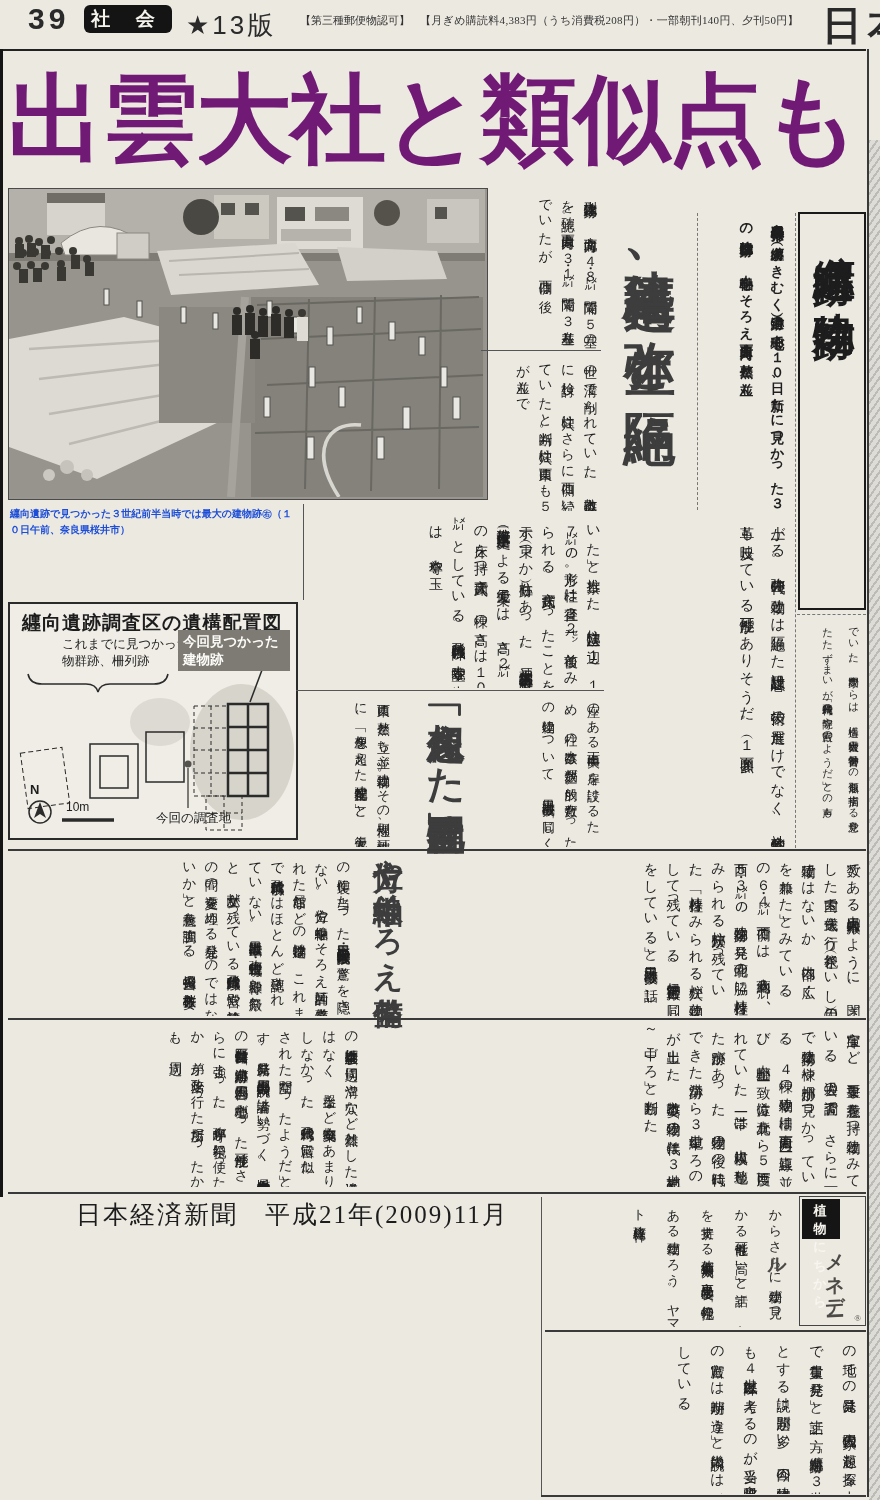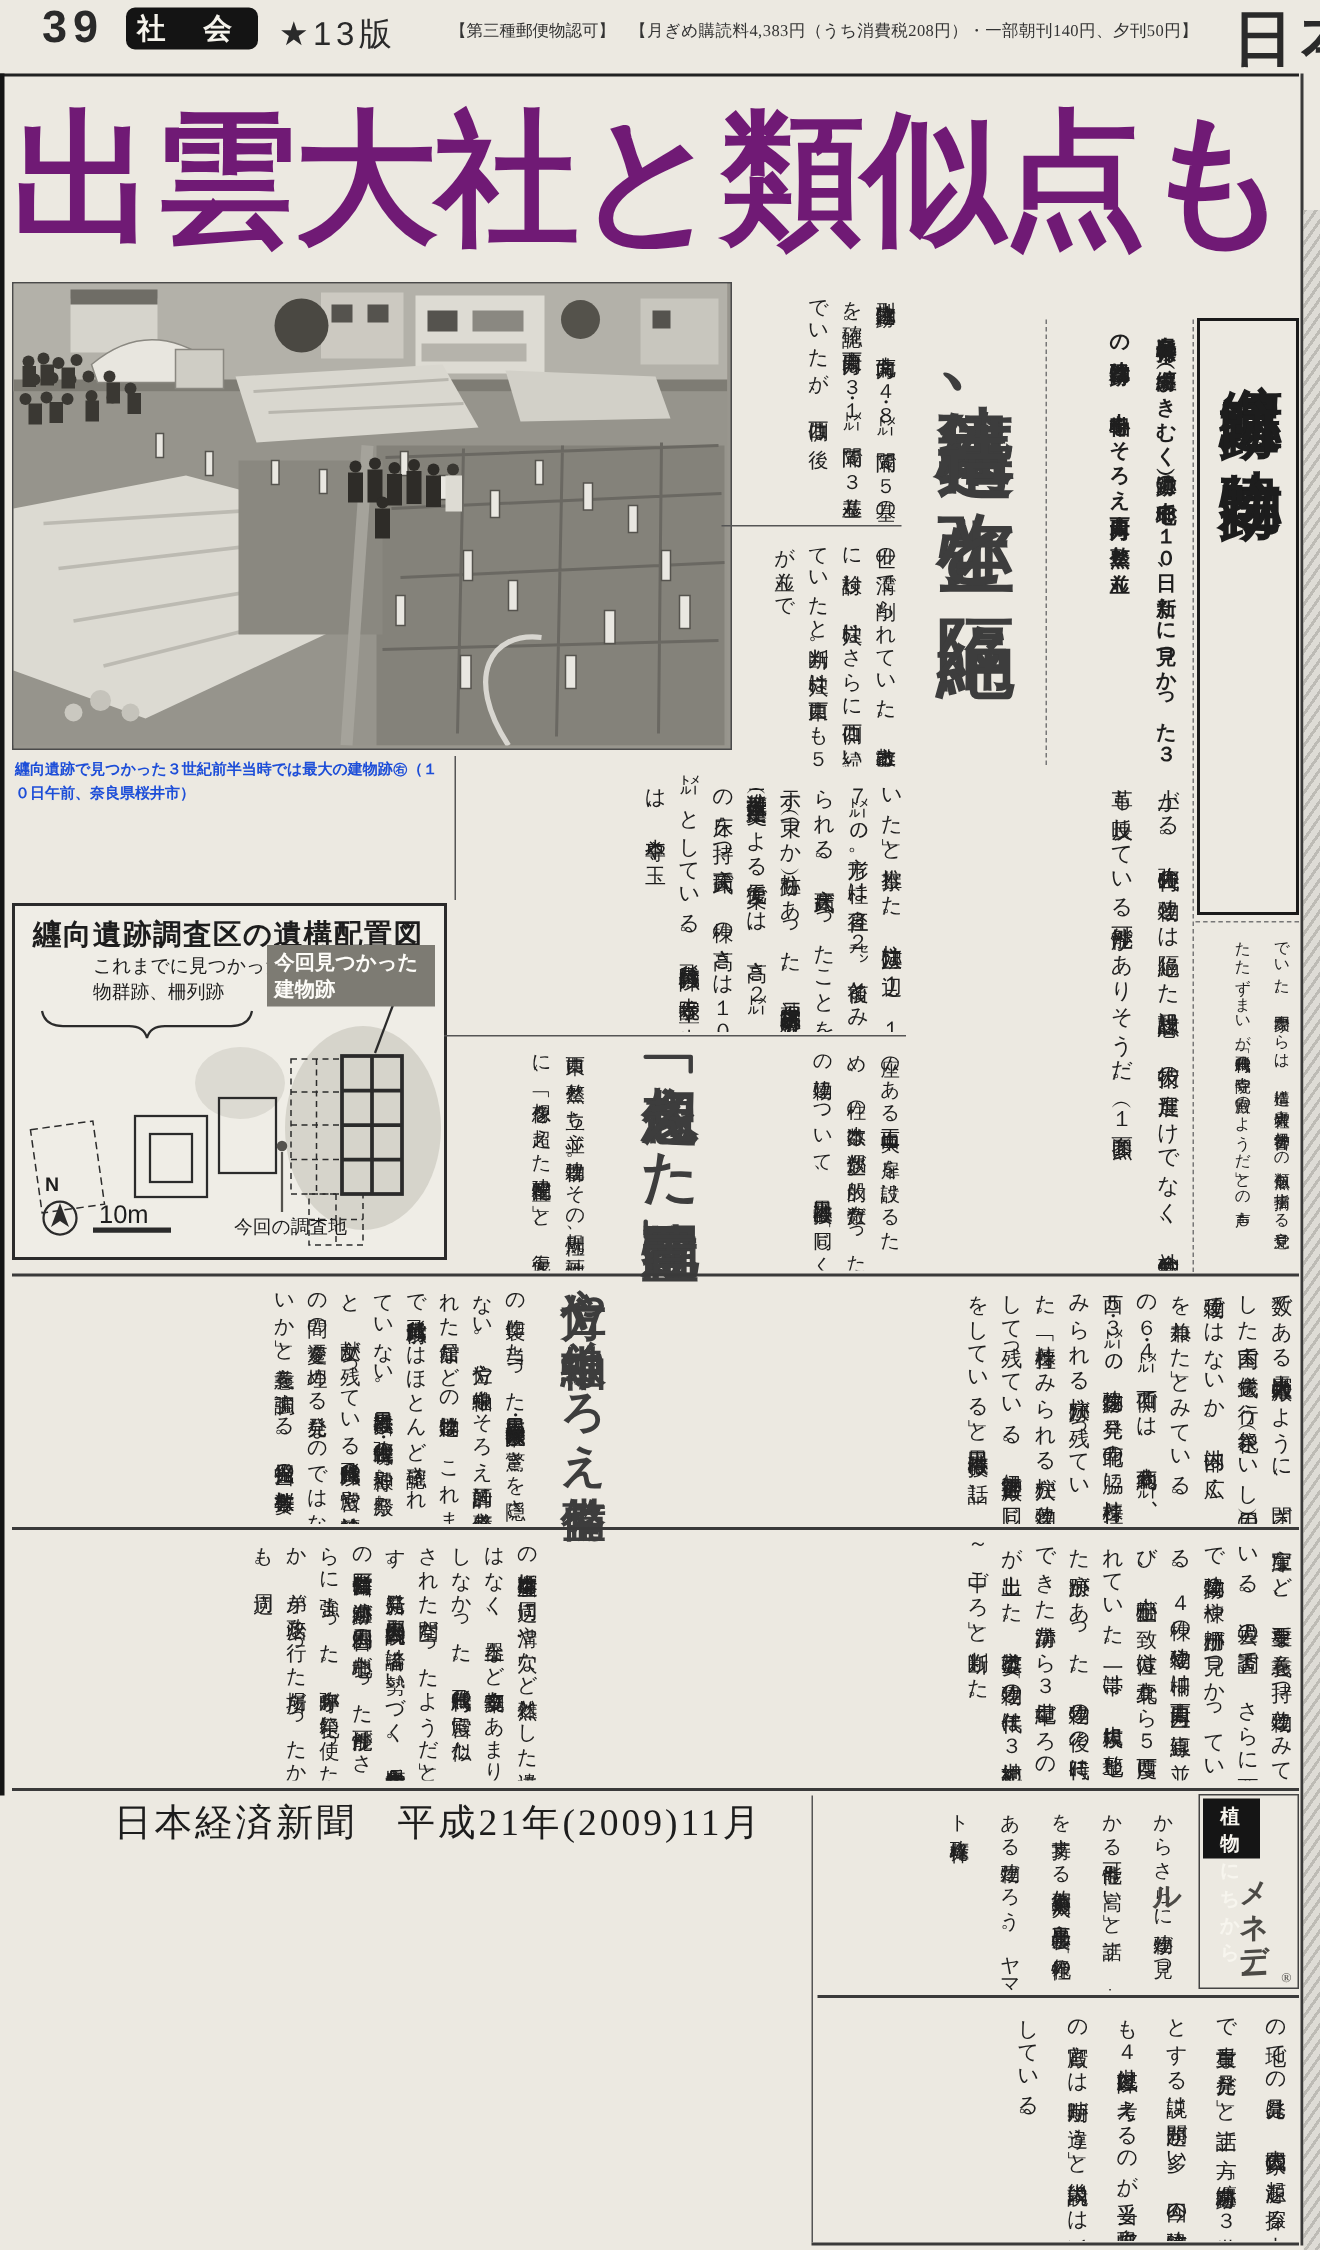--- a/index.html
+++ b/index.html
@@ -10,21 +10,21 @@
     color:#222;
   }
   .abs{position:absolute;}
   
   .pagenum{left:28px;top:2px;font-family:"Liberation Sans","DejaVu Sans",sans-serif;
     font-size:30px;font-weight:700;color:#2a2a2a;letter-spacing:4px;}
   .badge{left:84px;top:5px;width:88px;height:28px;background:#141414;color:#f5f3ec;
     border-radius:6px;font-family:"Liberation Sans","DejaVu Sans",sans-serif;
     font-size:19px;font-weight:700;display:flex;align-items:center;justify-content:center;
     letter-spacing:10px;box-sizing:border-box;}
-  .edition{left:186px;top:8px;font-size:22px;color:#2a2a2a;font-family:"Liberation Sans","DejaVu Sans",sans-serif;letter-spacing:3px;}
+  .edition{left:186px;top:8px;font-size:26px;color:#2a2a2a;font-family:"Liberation Sans","DejaVu Sans",sans-serif;letter-spacing:3px;}
   .notice1{left:300px;top:13px;font-size:11px;color:#333;}
   .notice2{left:420px;top:13px;font-size:11px;color:#333;letter-spacing:0.3px;}
   .masthead{left:822px;top:-2px;width:58px;height:50px;overflow:hidden;
     font-size:40px;font-weight:700;letter-spacing:6px;color:#2a2a2a;white-space:nowrap;}
   
   .rule-top{left:0;top:49px;width:866px;height:2px;background:#222;}
   .rule-left{left:0;top:49px;width:3px;height:1148px;background:#151515;}
   .rule-right{left:867px;top:49px;width:2px;height:1448px;background:#3a3a3a;}
   .hatch{left:869px;top:140px;width:11px;height:1360px;
     background:repeating-linear-gradient(125deg,#bdbbb5 0 2px,#dedcd6 2px 6px);}
@@ -84,21 +84,21 @@
   
   .diagram{left:8px;top:602px;width:290px;height:238px;border:2px solid #2b2b2b;
     box-sizing:border-box;background:#efede6;}
   .diagram .t{position:absolute;font-family:"Liberation Sans","DejaVu Sans",sans-serif;color:#1d1d1d;}
   .dg-title{left:12px;top:6px;font-size:19px;font-weight:700;letter-spacing:1px;}
   .dg-prev{left:52px;top:32px;width:148px;font-size:12.5px;line-height:1.35;}
   .dg-new{left:168px;top:26px;width:112px;background:#7d7b73;color:#fdfcf8 !important;
     font-size:13.5px;font-weight:700;line-height:1.3;padding:3px 5px;box-sizing:border-box;}
   .dg-site{left:146px;top:206px;font-size:12.5px;}
   .dg-n{left:20px;top:178px;font-size:13px;font-weight:700;}
-  .dg-scale{left:56px;top:196px;font-size:17px;}
+  .dg-scale{left:56px;top:196px;font-size:12px;}
   
   .ad{left:799px;top:1196px;width:67px;height:130px;border:1px solid #444;
     box-sizing:border-box;background:#ece9e1;}
   .ad-tag{position:absolute;left:2px;top:2px;width:38px;height:40px;background:#151515;
     color:#f7f5ee;font-family:"Liberation Sans","DejaVu Sans",sans-serif;
     font-size:13px;font-weight:700;line-height:1.4;text-align:center;
     letter-spacing:2px;padding:3px 10px;box-sizing:border-box;}
   .ad-brand{position:absolute;left:0px;top:44px;width:64px;height:80px;
     writing-mode:vertical-rl;font-family:"Liberation Sans","DejaVu Sans",sans-serif;
     font-size:19px;font-weight:900;line-height:58px;color:#4c4a46;

